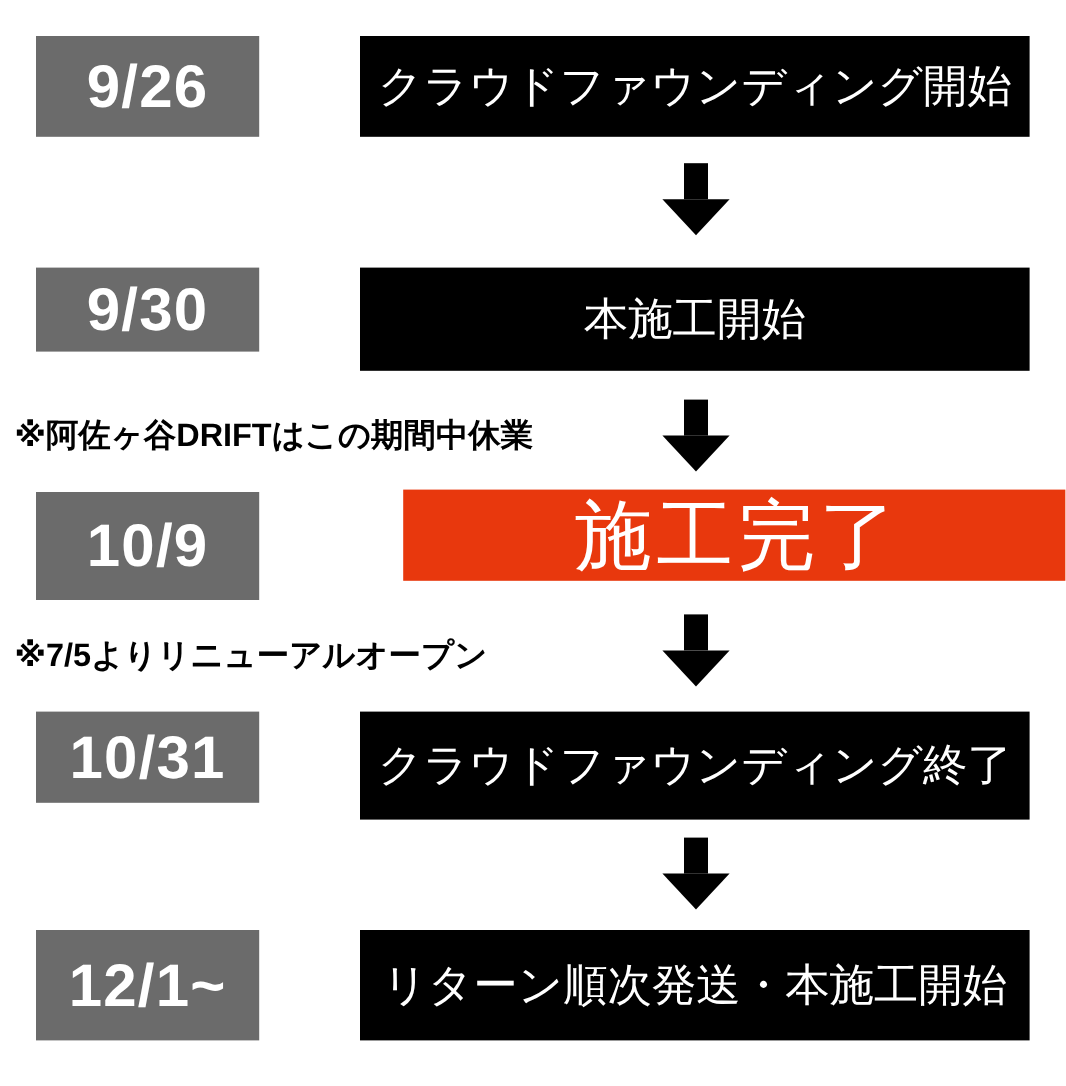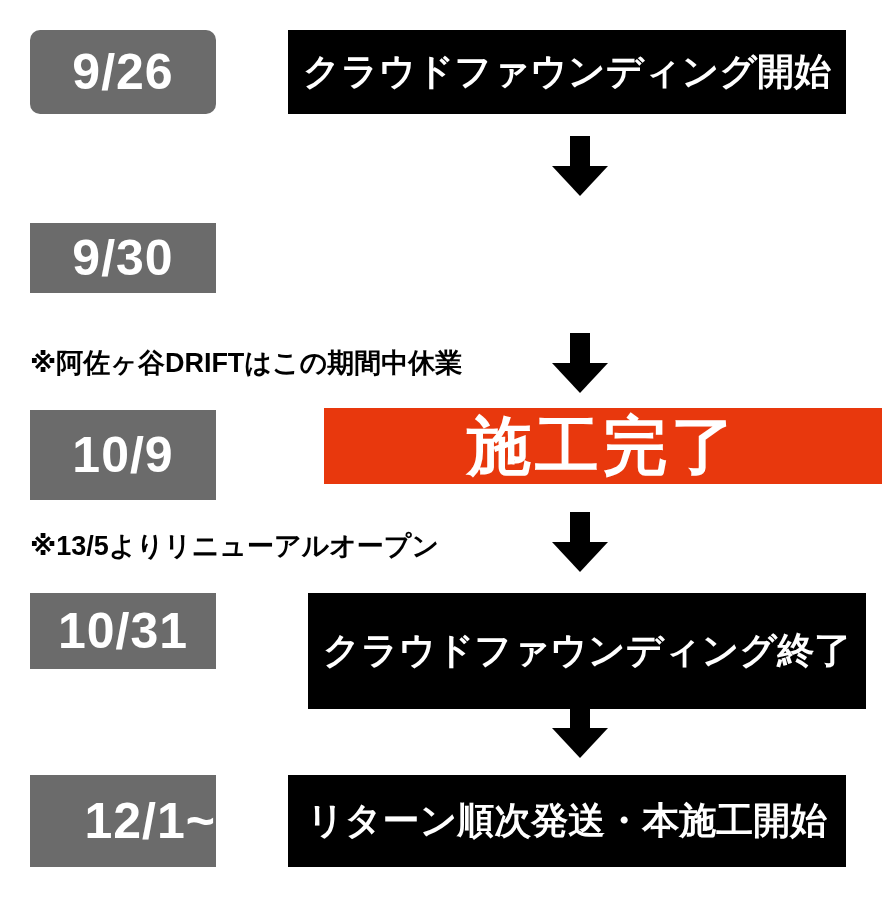--- a/index.html
+++ b/index.html
@@ -23,29 +23,29 @@
     color: #ffffff;
     display: flex;
     align-items: center;
     justify-content: center;
     font-size: 50px;
     font-weight: 600;
     letter-spacing: 1px;
   }
   .step-box {
     position: absolute;
-    left: 288px;
+    left: 300px;
     width: 558px;
     background: var(--step-black, #000000);
     color: #ffffff;
     display: flex;
     align-items: center;
     justify-content: center;
     font-size: 37px;
-    font-weight: 700;
+    font-weight: 400;
     white-space: nowrap;
   }
   .step-box.highlight {
     background: var(--highlight-red, #e8380d);
     font-size: 64px;
     letter-spacing: 4px;
   }
   .arrow {
     position: absolute;
     left: 552px;
@@ -61,46 +61,49 @@
   }
   .arrow .head {
     width: 0;
     height: 0;
     border-left: 28px solid transparent;
     border-right: 28px solid transparent;
     border-top: 30px solid #000000;
   }
   .note {
     position: absolute;
-    left: 30px;
+    left: 12px;
     color: #000000;
     font-size: 27px;
     font-weight: 700;
     white-space: nowrap;
   }
 </style>
 </head>
 <body>
 
 <div class="canvas">
 
-  <div class="date-box" style="top:30px;height:84px;border-radius:10px;">
+  <div class="date-box" style="top:30px;height:84px;">
     <span>9/26</span>
   </div>
   <div class="step-box" style="top:30px;height:84px;">
     <span>クラウドファウンディング開始</span>
   </div>
 
   <div class="arrow" style="top:136px;">
     <div class="stem"></div>
     <div class="head"></div>
   </div>
 
   <div class="date-box" style="top:223px;height:70px;">
     <span>9/30</span>
+  </div>
+  <div class="step-box" style="top:223px;height:86px;">
+    <span>本施工開始</span>
   </div>
 
   <div class="arrow" style="top:333px;">
     <div class="stem"></div>
     <div class="head"></div>
   </div>
 
   <div class="note" style="top:345px;">※阿佐ヶ谷DRIFTはこの期間中休業</div>
 
   <div class="date-box" style="top:410px;height:90px;">
@@ -108,34 +111,34 @@
   </div>
   <div class="step-box highlight" style="top:408px;height:76px;margin-left:36px;">
     <span>施工完了</span>
   </div>
 
   <div class="arrow" style="top:512px;">
     <div class="stem"></div>
     <div class="head"></div>
   </div>
 
-  <div class="note" style="top:528px;">※13/5よりリニューアルオープン</div>
+  <div class="note" style="top:528px;">※7/5よりリニューアルオープン</div>
 
   <div class="date-box" style="top:593px;height:76px;">
     <span>10/31</span>
   </div>
-  <div class="step-box" style="top:593px;height:116px;margin-left:20px;">
+  <div class="step-box" style="top:593px;height:90px;">
     <span>クラウドファウンディング終了</span>
   </div>
 
   <div class="arrow" style="top:698px;">
     <div class="stem"></div>
     <div class="head"></div>
   </div>
 
-  <div class="date-box" style="top:775px;height:92px;justify-content:flex-end;">
+  <div class="date-box" style="top:775px;height:92px;">
     <span>12/1~</span>
   </div>
   <div class="step-box" style="top:775px;height:92px;">
     <span>リターン順次発送・本施工開始</span>
   </div>
 
 </div>
 
 </body></html>

